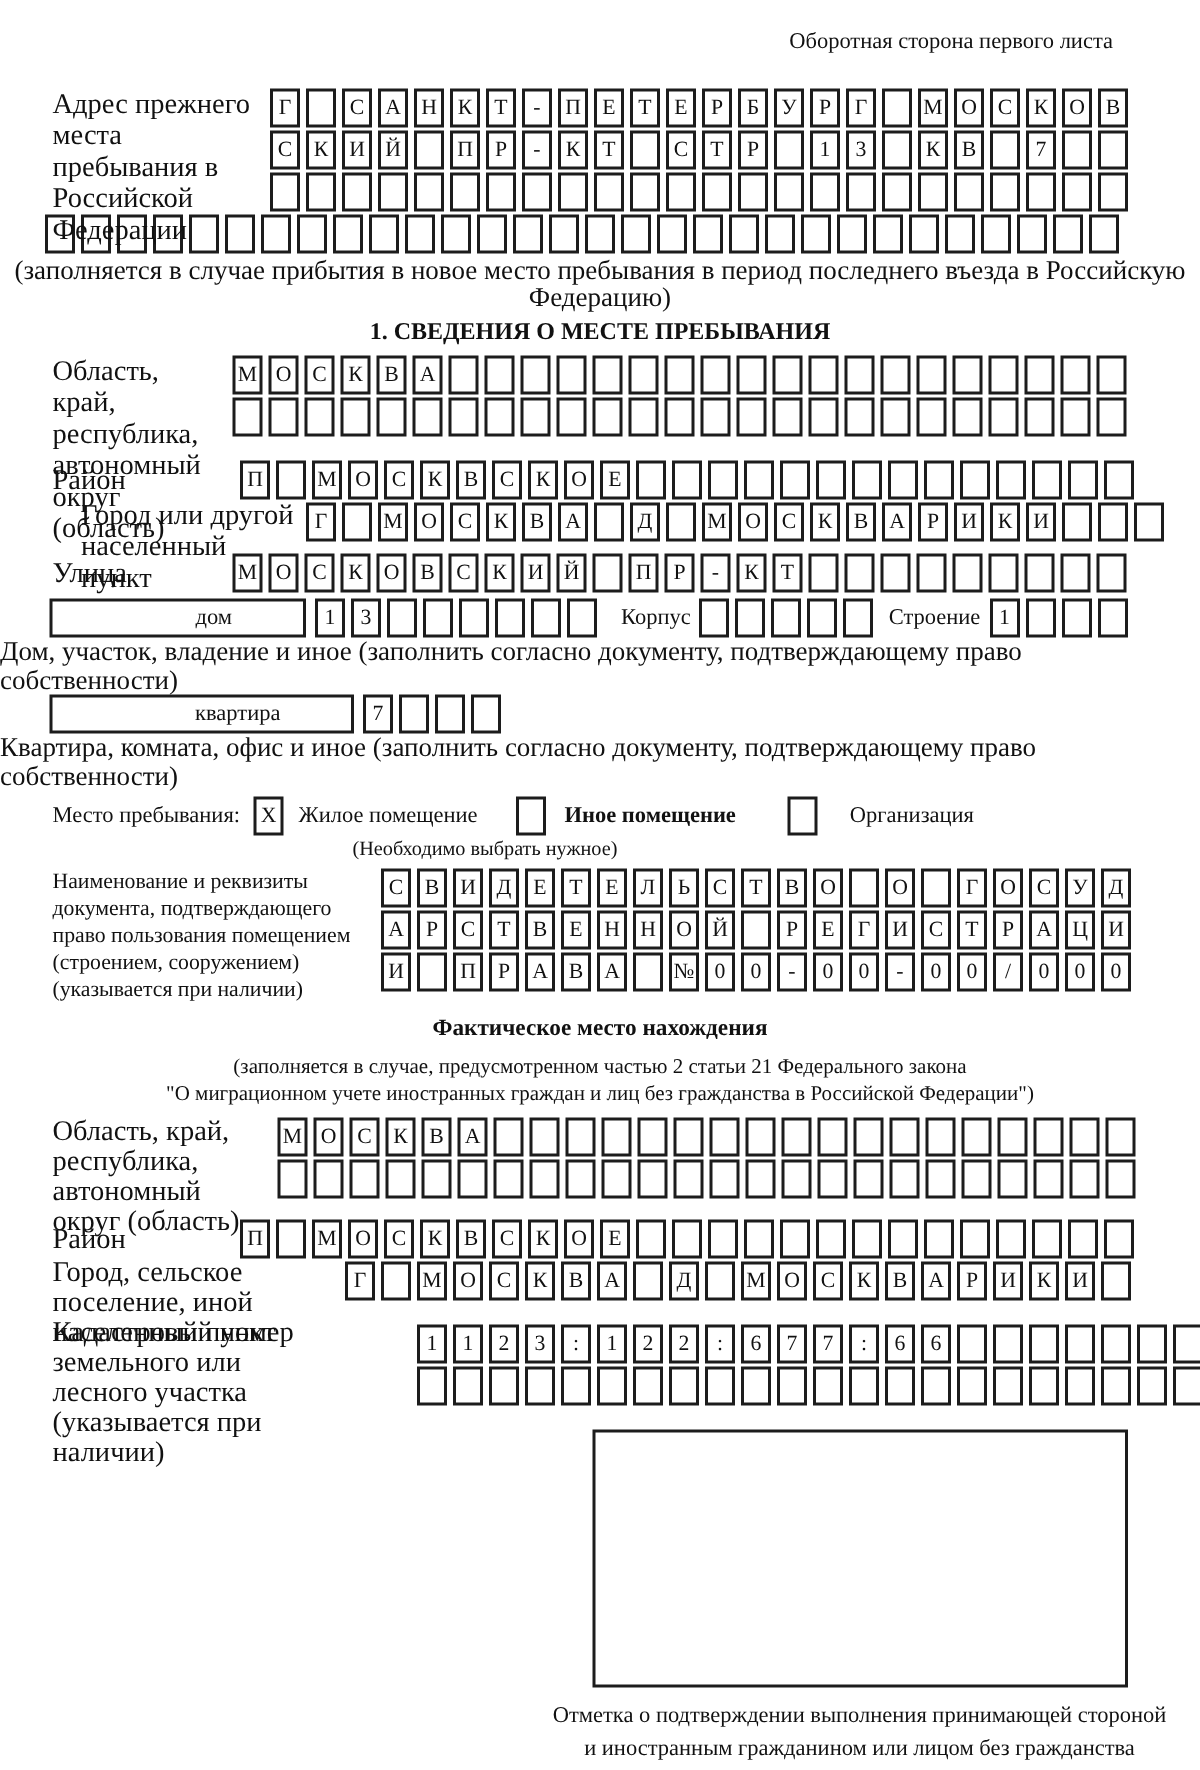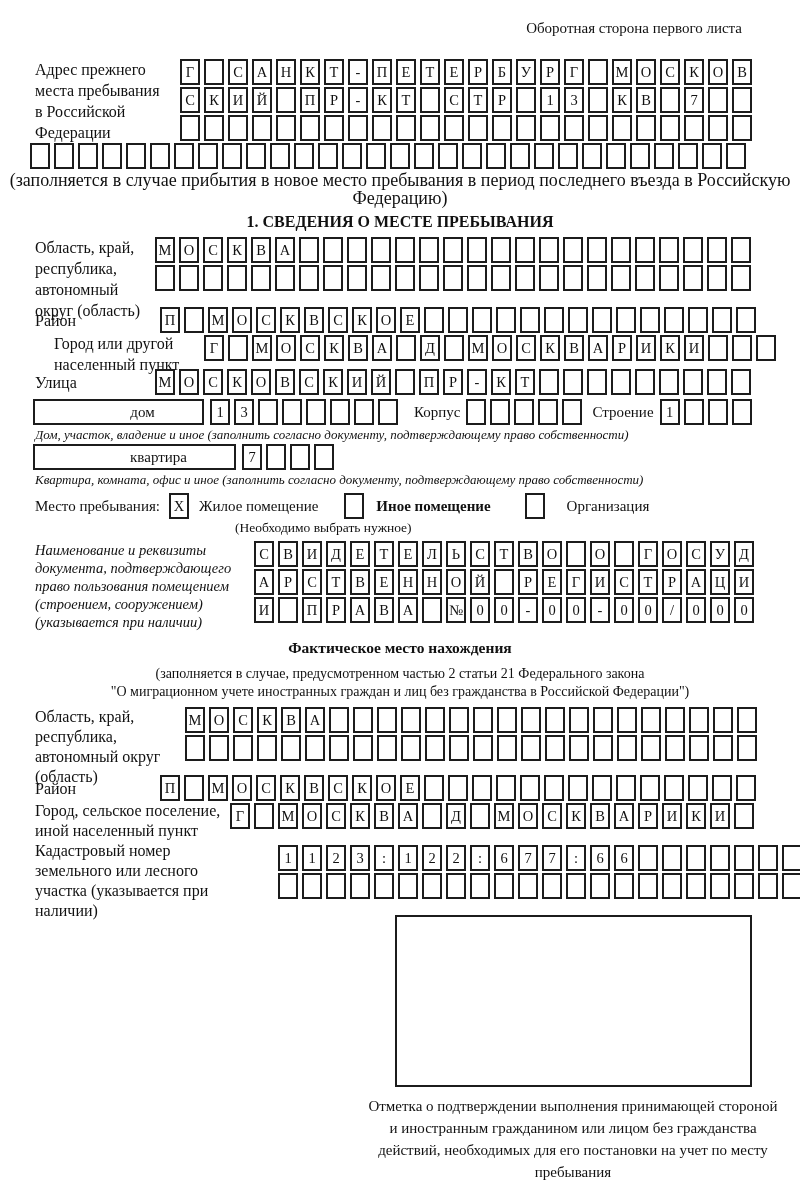--- a/index.html
+++ b/index.html
@@ -3,32 +3,32 @@
 <meta charset="utf-8">
 <style>
   html,body{margin:0;padding:0;background:#fff;}
   body{
     width:800px;height:1180px;position:relative;
     font-family:"Liberation Serif","DejaVu Serif",serif;
     color:#111;font-size:15px;overflow:hidden;
   }
   .hdr-note{margin-top:20px;padding-right:58px;text-align:right;font-size:15px;}
   .block{position:relative;}
-  .lbl{position:absolute;left:35px;top:0;line-height:21px;font-size:16px;}
+  .lbl{position:absolute;left:35px;top:0;line-height:21px;font-size:19px;}
   .cellrow{display:flex;gap:4px;margin-bottom:2px;}
   .cell{
     width:20px;height:26px;box-sizing:border-box;border:2px solid #1c1c1c;
     display:flex;align-items:center;justify-content:center;
     font-size:14.5px;flex:0 0 auto;background:#fff;
   }
   .ml180{margin-left:180px;} .ml30{margin-left:30px;} .ml155{margin-left:155px;}
   .ml160{margin-left:160px;} .ml185{margin-left:185px;} .ml254{margin-left:254px;}
   .ml230{margin-left:230px;}
   .caption{font-size:18px;text-align:center;line-height:18px;}
-  .caption-left{font-size:13px;margin-left:35px;line-height:19px;font-style:italic;}
+  .caption-left{font-size:18px;line-height:19px;}
   .sec-title{font-weight:bold;font-size:16px;text-align:center;line-height:22px;}
   .widebox{
     height:26px;box-sizing:border-box;border:2px solid #1c1c1c;
     display:flex;align-items:center;justify-content:center;font-size:15px;flex:0 0 auto;padding-left:48px;
   }
   .inline-lbl{font-size:15px;line-height:26px;white-space:nowrap;}
   .stay-row{display:flex;align-items:flex-end;margin-left:35px;height:26px;}
   .stamp-box{
     margin-left:395px;width:357px;height:172px;box-sizing:border-box;
     border:2px solid #1c1c1c;background:#fff;
@@ -360,21 +360,21 @@
   <span class="cell" style="margin-left:9px;">X</span>
   <span class="inline-lbl" style="margin-left:10px;">Жилое помещение</span>
   <span class="cell" style="margin-left:26px;"></span>
   <span class="inline-lbl" style="margin-left:12px;font-weight:bold;">Иное помещение</span>
   <span class="cell" style="margin-left:34px;"></span>
   <span class="inline-lbl" style="margin-left:22px;">Организация</span>
 </div>
 <div style="margin-left:235px;font-size:13.5px;line-height:18px;">(Необходимо выбрать нужное)</div>
 
 <div class="block" style="margin-top:4px;">
-  <div class="lbl" style="width:218px;line-height:18px;font-size:14.5px;font-style:italic;">Наименование и реквизиты документа, подтверждающего право пользования помещением (строением, сооружением) (указывается при наличии)</div>
+  <div class="lbl" style="width:218px;line-height:18px;font-size:14.5px;">Наименование и реквизиты документа, подтверждающего право пользования помещением (строением, сооружением) (указывается при наличии)</div>
   <div class="cellrow ml254">
       <span class="cell">С</span>
       <span class="cell">В</span>
       <span class="cell">И</span>
       <span class="cell">Д</span>
       <span class="cell">Е</span>
       <span class="cell">Т</span>
       <span class="cell">Е</span>
       <span class="cell">Л</span>
       <span class="cell">Ь</span>

